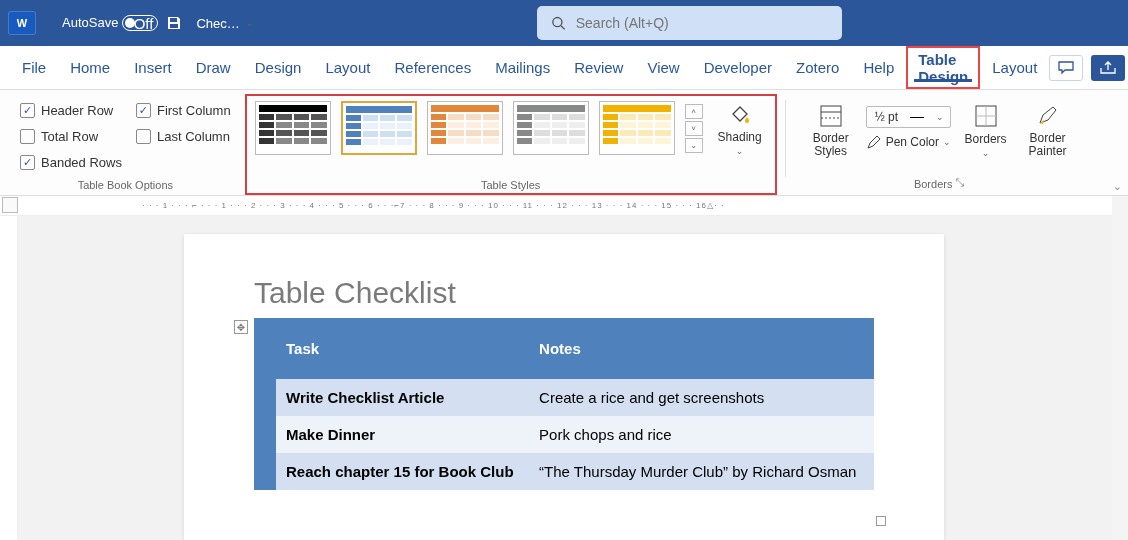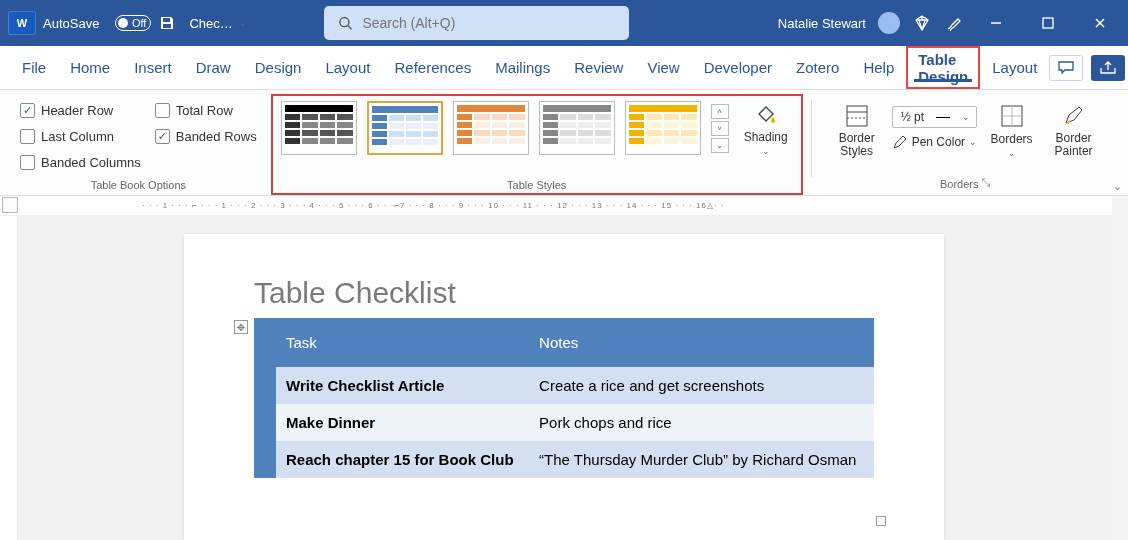--- a/index.html
+++ b/index.html
@@ -1,22 +1,22 @@
 <!DOCTYPE html>
 <html><head>
 <meta charset="utf-8">
 <style>
   * { box-sizing: border-box; margin: 0; padding: 0; font-family: "Segoe UI", Arial, sans-serif; }
   body { width: 1128px; height: 540px; background: #fff; overflow: hidden; position: relative; }
 
   
   .titlebar { height: 46px; background: #2b579a; color: #fff; display: flex; align-items: center; padding: 0 8px; gap: 6px; font-size: 13px; }
   .word-icon { width: 28px; height: 24px; background:#185abd; border:1px solid #fff3; border-radius:3px; display:flex; align-items:center; justify-content:center; font-weight:bold; font-size:11px; color:#fff; }
-  .autosave-toggle { display:flex; align-items:center; gap:16px; margin-left:1px; }
-  .toggle-pill { width:36px; height:16px; border:1px solid #fff; border-radius:10px; position:relative; display:flex; align-items:center; justify-content:flex-end; padding-right:4px; font-size:11px; }
+  .autosave-toggle { display:flex; gap:4px; margin-left:20px; }
+  .toggle-pill { width:36px; height:16px; border:1px solid #fff; border-radius:10px; position:relative; display:flex; align-items:center; justify-content:flex-end; padding-right:4px; font-size:15px; }
   .toggle-pill::before { content:""; width:10px; height:10px; background:#fff; border-radius:50%; position:absolute; left:2px; top:2px; }
   .tb-icon { width:20px; height:20px; display:flex; align-items:center; justify-content:center; fill:#fff; color:#fff; }
   .doc-name { display:flex; align-items:center; gap:6px; margin-left:6px; }
   .searchbar { flex:0 0 305px; margin-left:auto; margin-right:auto; background:#cfe0f7; height:34px; border-radius:5px; display:flex; align-items:center; padding:0 14px; color:#333; gap:10px; }
   .searchbar input { border:none; background:transparent; outline:none; font-size:14px; width:100%; color:#333; }
   .user-area { display:flex; align-items:center; gap:12px; margin-left:auto; }
   .avatar { width:22px; height:22px; background:#9cbdf2; border-radius:50%; }
   .winbtn { width:40px; height:40px; display:flex; align-items:center; justify-content:center; color:#fff; }
 
   
@@ -64,21 +64,21 @@
   .corner { width:16px; height:16px; border:1px solid #bbb; position:absolute; left:2px; top:1px; background:#fafafa; }
 
   
   .docarea { position:absolute; top:216px; left:0; right:0; bottom:0; background:#f2f2f2; display:flex; justify-content:center; overflow:hidden; }
   .vruler { position:absolute; left:0; top:0; width:18px; bottom:0; background:#fff; border-right:1px solid #eee; }
   .page { width:760px; background:#fff; margin-top:18px; box-shadow:0 1px 4px rgba(0,0,0,.12); padding:42px 70px 60px 70px; position:relative; }
   .doc-title { font-size:30px; color:#7a7a7a; font-weight:400; margin-bottom:8px; }
   .anchor { position:absolute; left:50px; top:86px; width:14px; height:14px; border:1px solid #999; font-size:10px; display:flex; align-items:center; justify-content:center; color:#777; }
 
   table.doc { width:100%; border-collapse:collapse; font-size:15px; }
-  table.doc th { background:#4f81bd; color:#fff; text-align:left; padding:16px 10px; font-weight:400; }
+  table.doc th { background:#4f81bd; color:#fff; text-align:left; padding:22px 10px; font-weight:700; }
   table.doc td { padding:10px 10px; vertical-align:top; }
   table.doc tr.band td { background:#d4e0f1; }
   table.doc tr.bandlight td { background:#eef3fa; }
   table.doc td.first { font-weight:700; border-left:20px solid #4f81bd; background-clip:padding-box; }
   .resize-handle { position:absolute; right:58px; bottom:14px; width:10px; height:10px; border:1px solid #999; background:#fff; }
 
   .scrollbar-v { position:absolute; right:0; top:196px; bottom:0; width:16px; background:#f4f4f4; }
   .caret-down { font-size:9px; color:#666; }
 </style>
 </head>
@@ -103,49 +103,20 @@
   </div>
 
   <div class="searchbar">
     <svg width="16" height="16" viewBox="0 0 16 16">
         <circle cx="7" cy="7" r="5" fill="none" stroke="#555" stroke-width="1.5"></circle>
         <line x1="11" y1="11" x2="15" y2="15" stroke="#555" stroke-width="1.5"></line>
       </svg>
     <input placeholder="Search (Alt+Q)" style="">
   </div>
 
-  <div class="user-area">
-    <span>Natalie Stewart</span>
-    <div class="avatar"></div>
-    <div class="tb-icon">
-        <svg width="18" height="18" viewBox="0 0 18 18">
-          <path fill="none" stroke="#fff" stroke-width="1.3" d="M3 6l6-4 6 4-6 10L3 6zm0 0h12M6 6l3 10M12 6l-3 10M9 2v4"></path>
-        </svg>
-      </div>
-    <div class="tb-icon">
-        <svg width="18" height="18" viewBox="0 0 18 18">
-          <path fill="none" stroke="#fff" stroke-width="1.3" d="M3 15c2-1 3-2 4-4l6-6 2 2-6 6c-2 1-3 2-4 4"></path>
-        </svg>
-      </div>
-    <div class="winbtn">
-        <svg width="14" height="14">
-          <line x1="2" y1="7" x2="12" y2="7" stroke="#fff" stroke-width="1.5"></line>
-        </svg>
-      </div>
-    <div class="winbtn">
-        <svg width="12" height="12">
-          <rect x="1" y="1" width="10" height="10" fill="none" stroke="#fff" stroke-width="1.3"></rect>
-        </svg>
-      </div>
-    <div class="winbtn">
-        <svg width="14" height="14">
-          <path d="M3 3l8 8M11 3l-8 8" stroke="#fff" stroke-width="1.5"></path>
-        </svg>
-      </div>
-  </div>
 </div>
 
 <div class="tabsrow">
   <div class="tab">File</div>
   <div class="tab">Home</div>
   <div class="tab">Insert</div>
   <div class="tab">Draw</div>
   <div class="tab">Design</div>
   <div class="tab">Layout</div>
   <div class="tab">References</div>
@@ -173,34 +144,34 @@
 
 <div class="ribbon" style="position:relative">
 
   <div class="group">
     <div class="opts-grid">
       <div class="chkrow">
           <span class="chk checked"></span>
           <span>Header Row</span>
         </div>
       <div class="chkrow">
+          <span class="chk checked"></span>
+          <span>First Column</span>
+        </div>
+      <div class="chkrow">
           <span class="chk"></span>
           <span>Total Row</span>
         </div>
       <div class="chkrow">
           <span class="chk"></span>
           <span>Last Column</span>
         </div>
       <div class="chkrow">
           <span class="chk checked"></span>
           <span>Banded Rows</span>
-        </div>
-      <div class="chkrow">
-          <span class="chk"></span>
-          <span>Banded Columns</span>
         </div>
     </div>
     <div class="group-label">Table Book Options</div>
   </div>
 
   <div class="group styles-group">
     <div class="styles-row">
       <div class="style-thumb">
         <div class="st-head" style="background:#000"></div>
         <div class="st-row">

